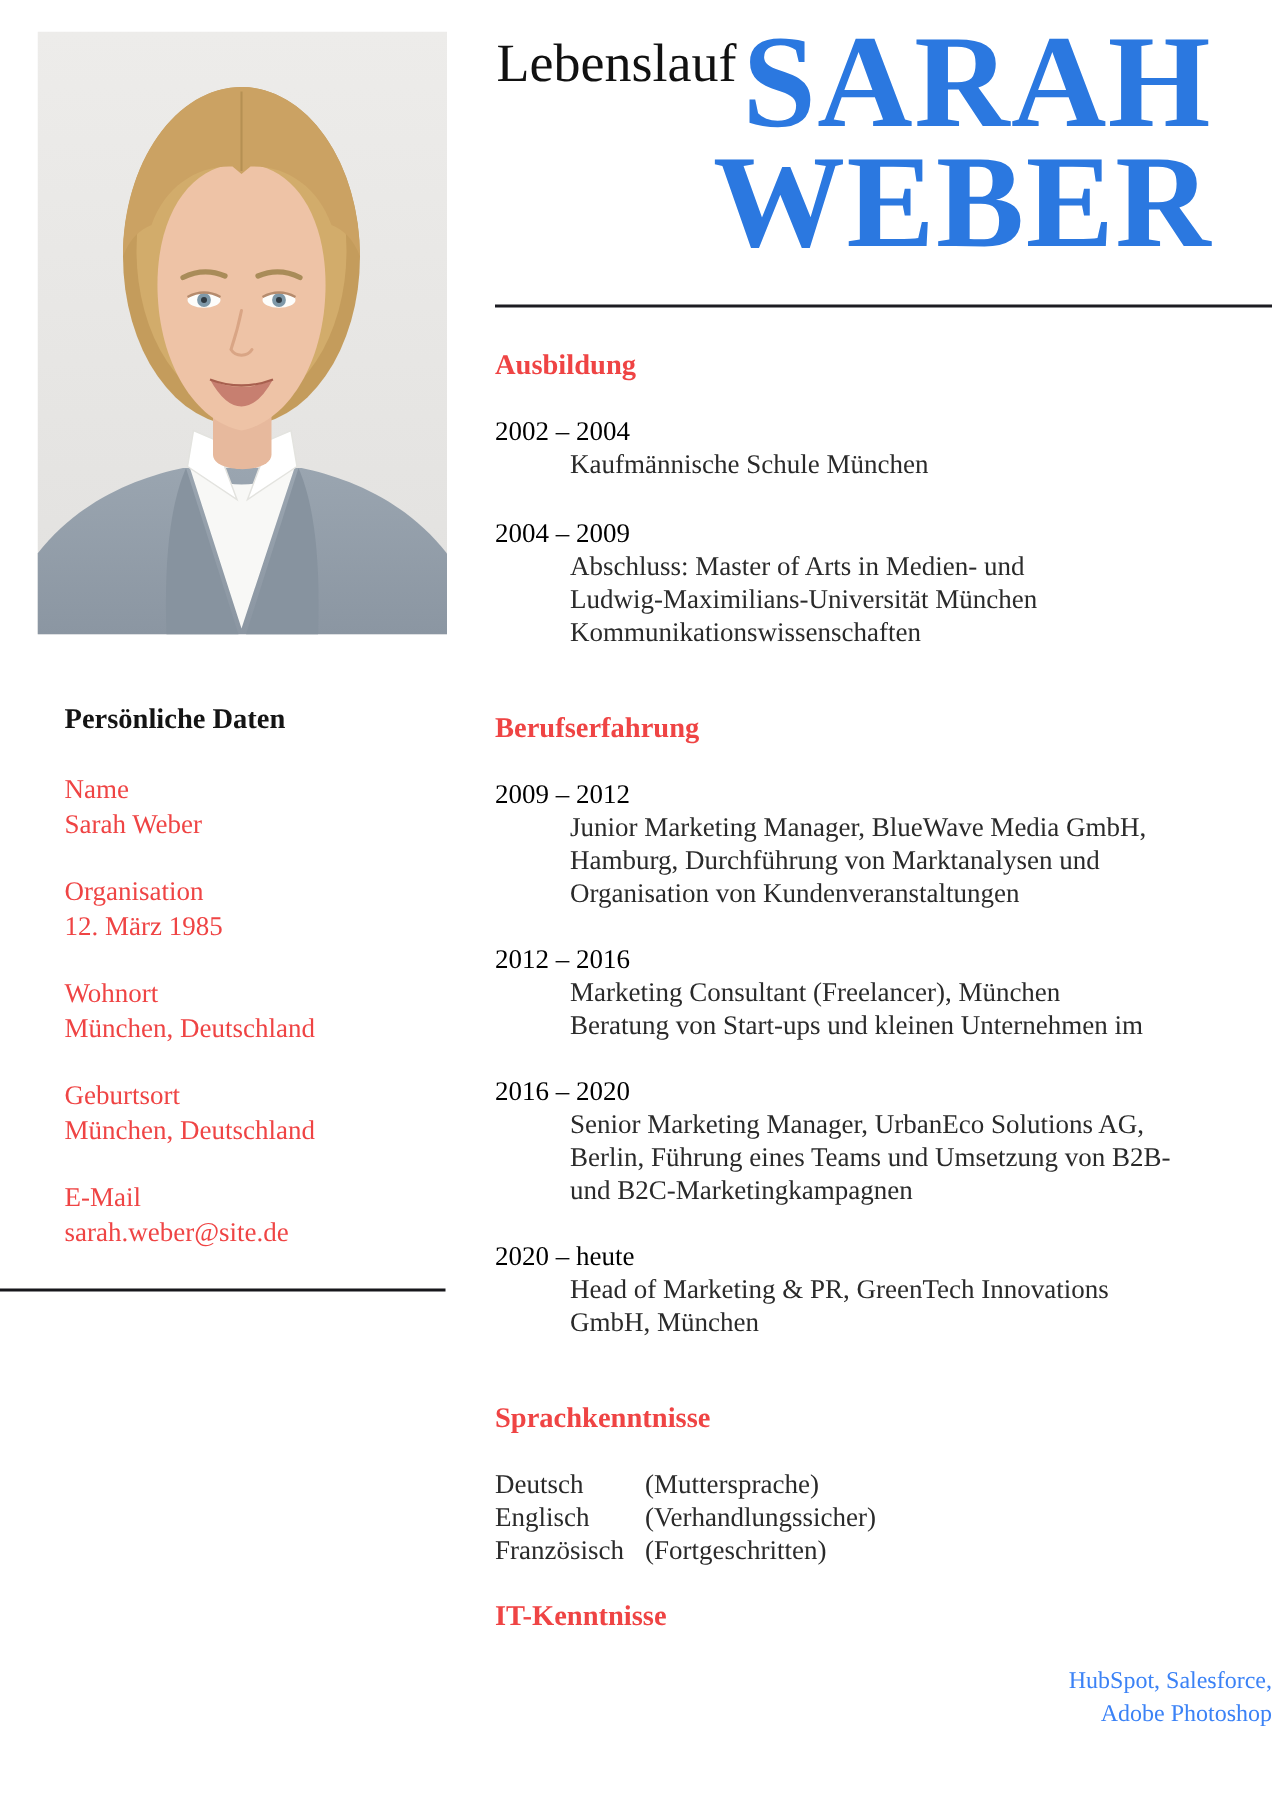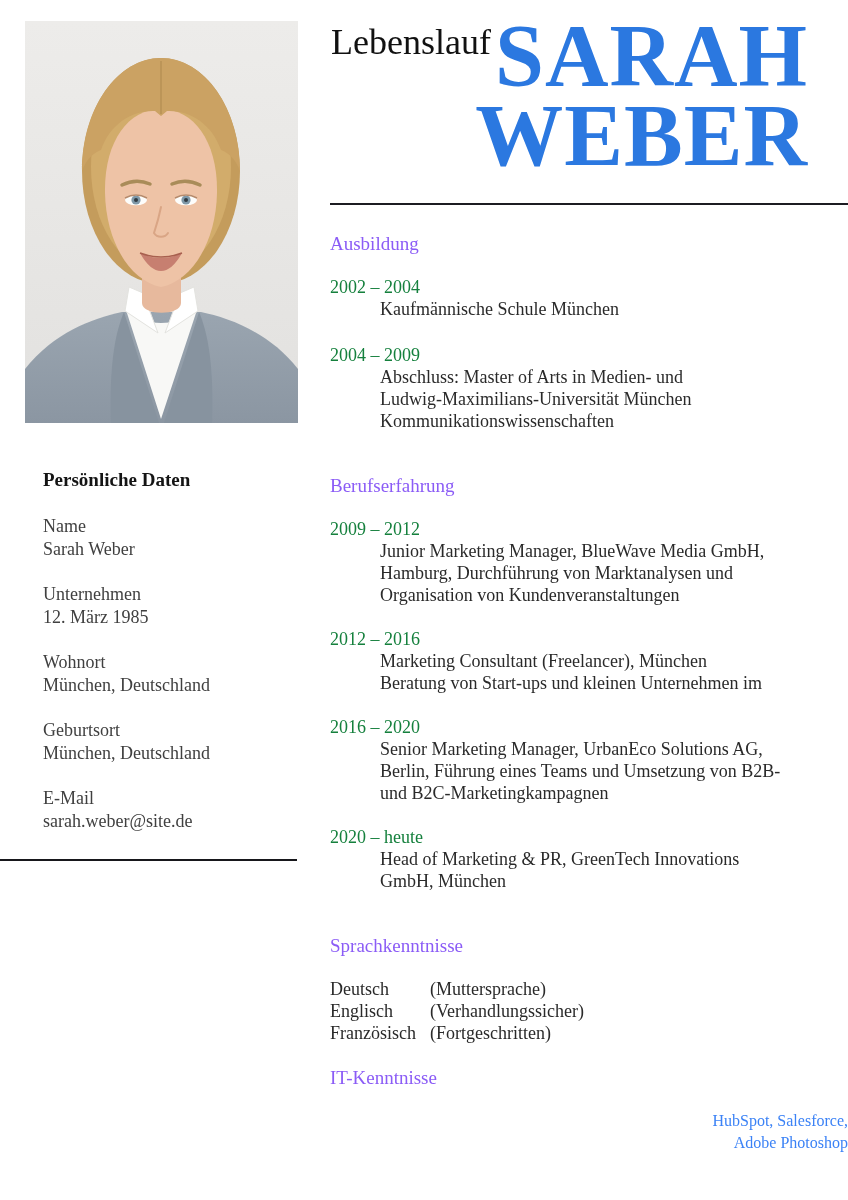--- a/index.html
+++ b/index.html
@@ -8,38 +8,38 @@
     background:#ffffff;color:#232323;
     font-family:"Liberation Serif","DejaVu Serif",serif;
   }
 
   
   .photo{position:absolute;left:25px;top:21px;width:273px;height:402px;}
   .photo svg{display:block;}
   .personal{position:absolute;left:43px;top:468px;width:256px;}
   .personal h2{font-size:19px;line-height:24px;font-weight:bold;color:#141414;margin:0 0 23px 0;}
   .field{margin-bottom:22px;}
-  .f-label,.f-value{font-size:18px;line-height:23px;color:#404040;}
+  .f-label,.f-value{font-size:18px;line-height:23px;color:#ef4444;}
   .left-rule{position:absolute;left:0;top:859px;width:297px;height:2px;background:#17171b;}
 
   
   .right{position:absolute;left:330px;top:0;width:518px;height:906px;}
   .doc-label{position:absolute;left:1px;top:24px;font-size:36px;line-height:1;color:#111111;}
   .name{position:absolute;right:40px;top:16px;margin:0;text-align:right;
         font-size:88px;line-height:80px;font-weight:bold;letter-spacing:1px;}
   .name .nline{display:block;}
   .header-rule{position:absolute;left:0;top:203px;width:518px;height:2px;background:#1c1c22;}
 
   .sec{position:absolute;left:0;width:518px;}
-  .sec h3{font-size:19px;line-height:24px;font-weight:normal;color:#8b5cf6;margin:0 0 20px 0;}
+  .sec h3{font-size:19px;line-height:24px;font-weight:bold;color:#ef4444;margin:0 0 20px 0;}
   #edu{top:232px;} #exp{top:474px;} #lang{top:934px;} #it{top:1066px;}
 
   .entry{margin-bottom:24px;}
   #exp .entry{margin-bottom:22px;}
-  .period{font-size:18px;line-height:22px;color:#15803d;}
+  .period{font-size:18px;line-height:22px;color:#000000;}
   .desc{margin-left:50px;font-size:18px;line-height:22px;color:#2a2a2a;}
   .desc div{font-size:18px;line-height:22px;}
 
   .lang-row{display:flex;font-size:18px;line-height:22px;color:#2a2a2a;}
   .lang-name{flex:0 0 100px;width:100px;}
 
   .it-lines div{font-size:16px;line-height:22px;color:#3b82f6;text-align:right;}
 </style>
 </head>
 <body>
@@ -101,21 +101,21 @@
   <aside class="personal">
     <h2>Persönliche Daten</h2>
     <div>
 
         <div class="field">
           <div class="f-label">Name</div>
           <div class="f-value">Sarah Weber</div>
         </div>
 
         <div class="field">
-          <div class="f-label">Unternehmen</div>
+          <div class="f-label">Organisation</div>
           <div class="f-value">12. März 1985</div>
         </div>
 
         <div class="field">
           <div class="f-label">Wohnort</div>
           <div class="f-value">München, Deutschland</div>
         </div>
 
         <div class="field">
           <div class="f-label">Geburtsort</div>

